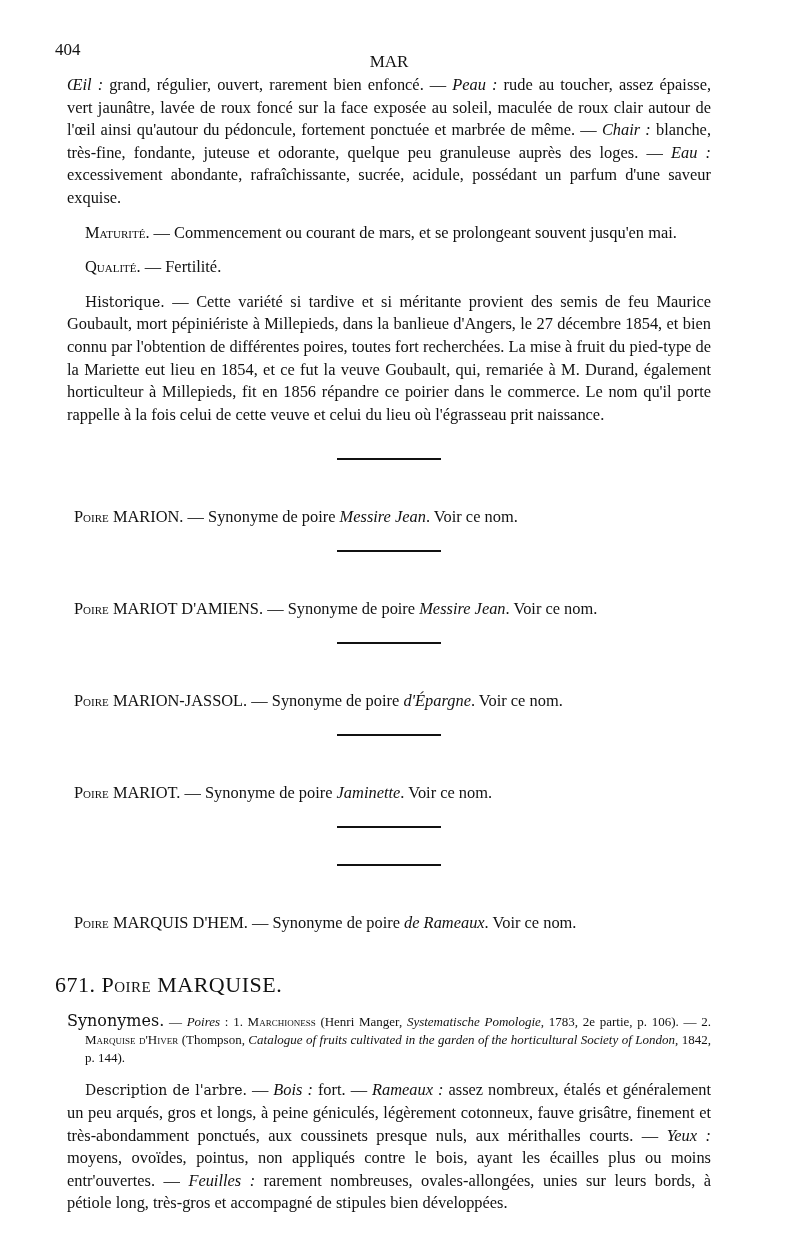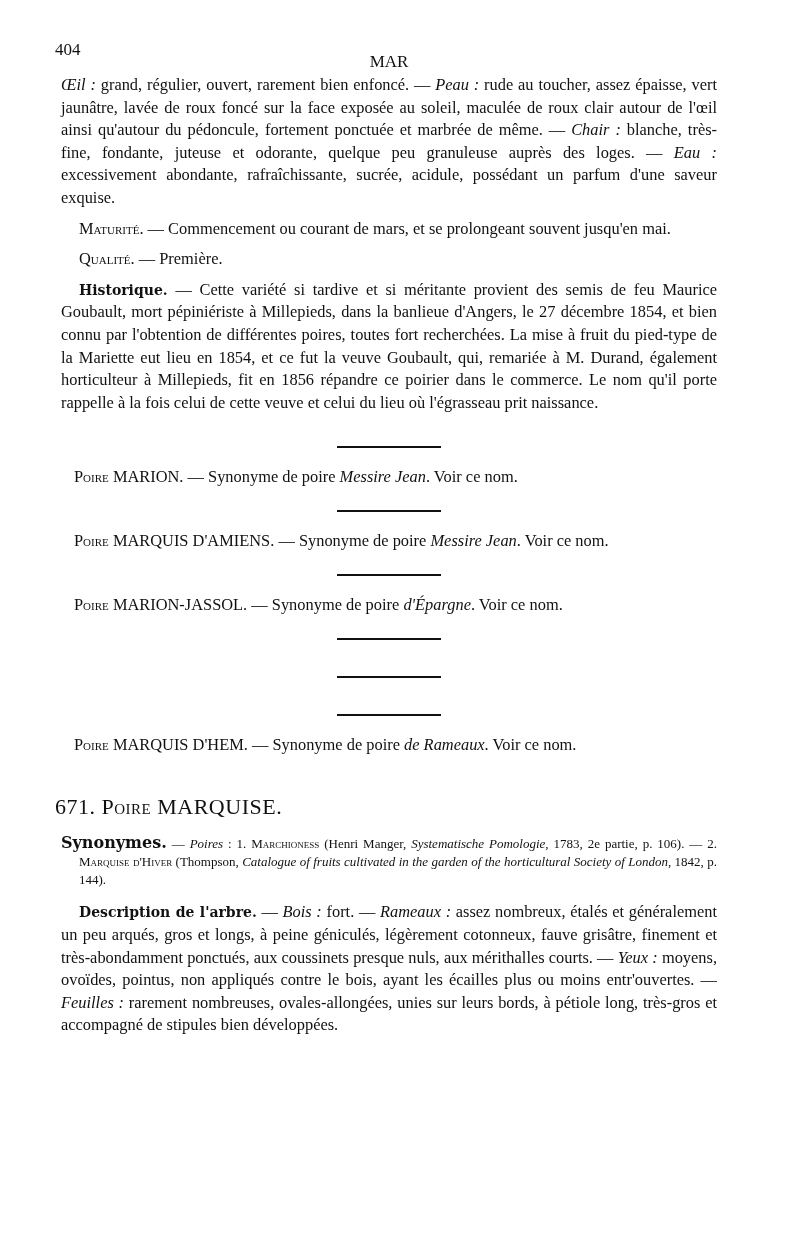--- a/index.html
+++ b/index.html
@@ -5,78 +5,81 @@
   html, body { margin: 0; padding: 0; background: #ffffff; }
   body {
     width: 800px; height: 1246px; overflow: hidden; position: relative;
     font-family: "Liberation Serif", "DejaVu Serif", serif;
     color: #111111;
   }
   .page { position: absolute; left: 55px; top: 40px; width: 668px; }
   .running-head { position: relative; height: 26px; font-size: 17px; }
   .page-number { position: absolute; left: 0; top: 0; }
   .head-title { position: absolute; left: 0; right: 0; text-align: center; top: 12px; }
-  p { margin: 6px; font-size: 16.4px; line-height: 22.6px; text-align: justify; }
+  p { margin: 12px; font-size: 16.4px; line-height: 22.6px; text-align: justify; }
   .indent { text-indent: 18px; }
   .gap-s { margin-top: 8px; }
   .sc { font-variant: small-caps; }
-  .bold-lead { font-weight: bold; font-family: "DejaVu Serif", serif; font-size: 14px; }
+  .bold-lead { font-weight: normal; font-family: "DejaVu Serif", serif; font-size: 14px; }
   i { font-style: italic; }
   .rule { width: 104px; height: 0; border-top: 2px solid #111; margin: 0 auto; }
   .synonym-block { margin-top: 14px; }
   .syn-entry { font-size: 16.4px; line-height: 22px; padding-left: 19px; margin: 0; text-align: left; }
   .rule-wrap { height: 38px; display: flex; align-items: center; }
-  .entry-wrap { height: 26px; }
+  .entry-wrap { height: 26px; margin-top: 28px; }
   .section-title { text-align: left; font-size: 22px; margin-top: 34px; letter-spacing: 0.5px; }
   .synonyms { font-size: 13px; line-height: 18px; margin-top: 14px; padding-left: 18px; text-indent: -18px; }
   .synonyms .bold-lead { font-size: 16px; }
   .desc { margin-top: 12px; }
 </style>
 </head>
 <body>
 
 <div class="page">
 
   <div class="running-head">
     <span class="page-number">404</span>
     <span class="head-title">MAR</span>
   </div>
 
   <p style="margin-top:8px;"><i>Œil :</i><span> grand, régulier, ouvert, rarement bien enfoncé. — </span><i>Peau :</i><span> rude au toucher, assez épaisse, vert jaunâtre, lavée de roux foncé sur la face exposée au soleil, maculée de roux clair autour de l'œil ainsi qu'autour du pédoncule, fortement ponctuée et marbrée de même. — </span><i>Chair :</i><span> blanche, très-fine, fondante, juteuse et odorante, quelque peu granuleuse auprès des loges. — </span><i>Eau :</i><span> excessivement abondante, rafraîchissante, sucrée, acidule, possédant un parfum d'une saveur exquise.</span></p>
 
   <p class="indent gap-s"><span class="sc">Maturité.</span><span> — Commencement ou courant de mars, et se prolongeant souvent jusqu'en mai.</span></p>
 
-  <p class="indent gap-s"><span class="sc">Qualité.</span><span> — Première.</span></p>
+  <p class="indent gap-s"><span class="sc">Qualité.</span><span> — Fertilité.</span></p>
 
   <p class="indent gap-s"><span class="bold-lead">Historique.</span><span> — Cette variété si tardive et si méritante provient des semis de feu Maurice Goubault, mort pépiniériste à Millepieds, dans la banlieue d'Angers, le 27 décembre 1854, et bien connu par l'obtention de différentes poires, toutes fort recherchées. La mise à fruit du pied-type de la Mariette eut lieu en 1854, et ce fut la veuve Goubault, qui, remariée à M. Durand, également horticulteur à Millepieds, fit en 1856 répandre ce poirier dans le commerce. Le nom qu'il porte rappelle à la fois celui de cette veuve et celui du lieu où l'égrasseau prit naissance.</span></p>
 
   <div class="synonym-block">
     <div class="rule-wrap">
         <div class="rule"></div>
       </div>
     <div class="entry-wrap">
         <p class="syn-entry"><span class="sc">Poire</span><span> MARION.</span><span> — Synonyme de poire </span><i>Messire Jean</i><span>. Voir ce nom.</span></p>
       </div>
 
     <div class="rule-wrap">
         <div class="rule"></div>
       </div>
     <div class="entry-wrap">
-        <p class="syn-entry"><span class="sc">Poire</span><span> MARQUIS D'AMIENS.</span><span> — Synonyme de poire </span><i>Messire Jean</i><span>. Voir ce nom.</span></p>
+        <p class="syn-entry"><span class="sc">Poire</span><span> MARIOT D'AMIENS.</span><span> — Synonyme de poire </span><i>Messire Jean</i><span>. Voir ce nom.</span></p>
       </div>
 
     <div class="rule-wrap">
         <div class="rule"></div>
       </div>
     <div class="entry-wrap">
         <p class="syn-entry"><span class="sc">Poire</span><span> MARION-JASSOL.</span><span> — Synonyme de poire </span><i>d'Épargne</i><span>. Voir ce nom.</span></p>
       </div>
 
     <div class="rule-wrap">
         <div class="rule"></div>
+      </div>
+    <div class="entry-wrap">
+        <p class="syn-entry"><span class="sc">Poire</span><span> MARIOT.</span><span> — Synonyme de poire </span><i>Jaminette</i><span>. Voir ce nom.</span></p>
       </div>
 
     <div class="rule-wrap">
         <div class="rule"></div>
       </div>
 
     <div class="rule-wrap">
         <div class="rule"></div>
       </div>
     <div class="entry-wrap">

